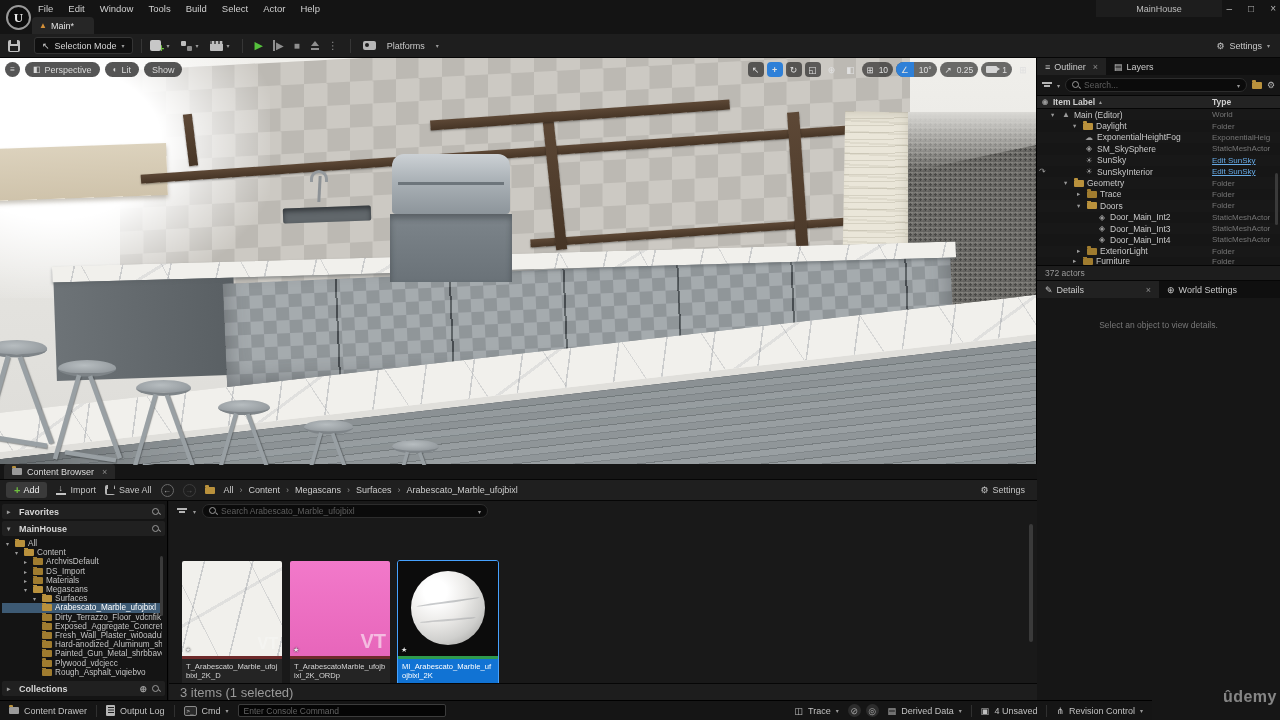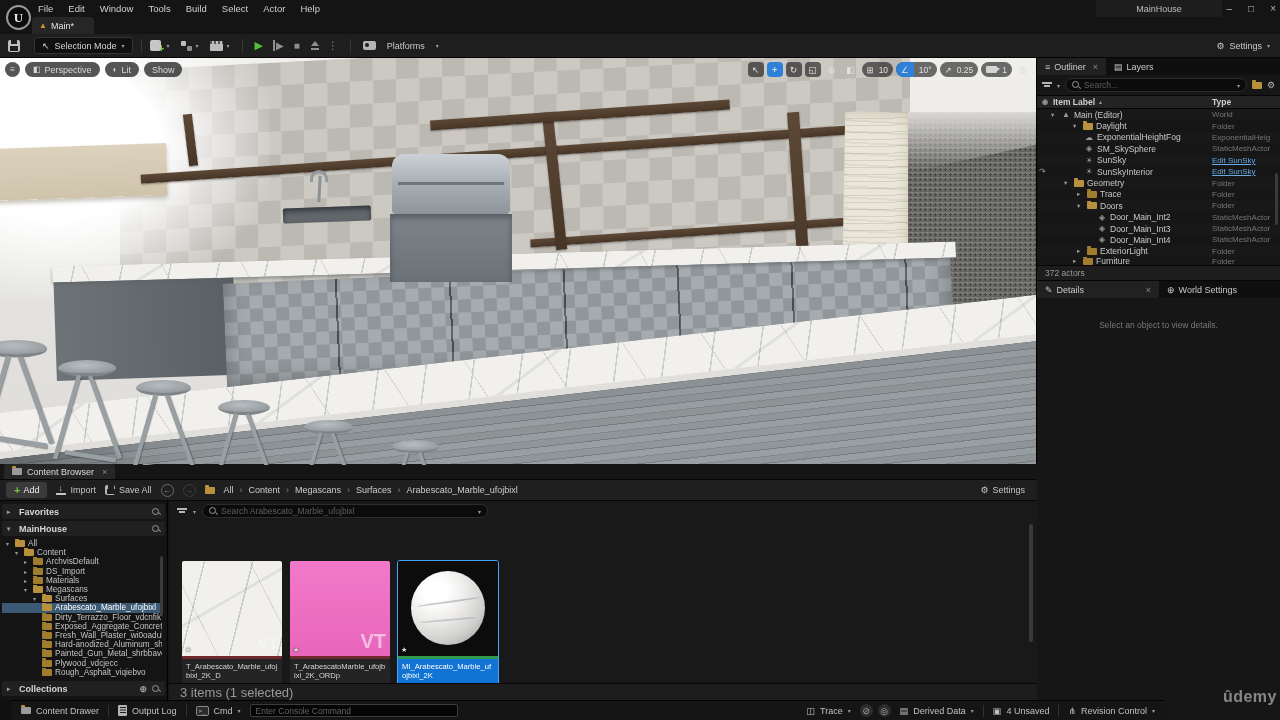--- a/index.html
+++ b/index.html
@@ -133,21 +133,21 @@
   .tstar { position:absolute; left:3px; bottom:5px; color:#e8e8e8; font-size:7px; text-shadow:0 0 2px #000; }
   .vt { position:absolute; right:4px; bottom:6px; font-weight:bold; color:#fff; }
   .tlabel { width:100px; height:56px; background:#242424; padding:3px 4px; position:relative; }
   .tname { font-size:7.6px; line-height:1.25; color:#d5d5d5; word-break:break-all; }
   .ttype { position:absolute; left:4px; bottom:4px; font-size:7px; color:#8a8a8a; }
   .tile.sel .tlabel { background:#1173d4; }
   .tile.sel .tname, .tile.sel .ttype { color:#fff; }
   .tile.sel { outline:1px solid #46a2ff; border-radius:2px; }
 
   
-  .statusbar { position:absolute; left:0; top:700px; width:1152px; height:20px; background:#151515; border-top:1px solid #000; display:flex; align-items:center; font-size:9px; color:#c0c0c0;margin-left:12px; }
+  .statusbar { position:absolute; left:0; top:700px; width:1152px; height:20px; background:#151515; border-top:1px solid #000; display:flex; align-items:center; font-size:9px; color:#c0c0c0; }
   .sb-item { display:flex; align-items:center; gap:5px; padding:0 9px; height:100%; }
   .sb-sep { width:1px; height:12px; background:#303030; }
   .ic-page { width:9px; height:11px; background:#b5b5b5; border-radius:1px; position:relative; }
   .ic-page:before { content:""; position:absolute; left:1.5px; top:2px; width:6px; height:1.2px; background:#1e1e1e; box-shadow:0 2.5px 0 #1e1e1e, 0 5px 0 #1e1e1e; }
   .ic-term { width:13px; height:10px; background:#2a2a2a; border:1px solid #8a8a8a; border-radius:2px; color:#cfcfcf; font-size:6px; display:flex; align-items:center; justify-content:center; font-family:"DejaVu Sans Mono", monospace; }
   .console { background:#050505; border:1px solid #3c3c3c; border-radius:2px; height:13px; width:208px; display:flex; align-items:center; padding:0 5px; }
   .console input { background:transparent; border:none; outline:none; color:#bbb; font-size:8.5px; width:100%; font-family:inherit; }
   .console input::placeholder { color:#636363; }
   .circbtn { width:13px; height:13px; border-radius:50%; background:#2c2c2c; color:#a5a5a5; display:flex; align-items:center; justify-content:center; font-size:9px; }
   .watermark { position:absolute; right:3px; top:688px; font-size:16px; font-weight:bold; color:rgba(225,225,225,.55); z-index:60; letter-spacing:.5px; }

